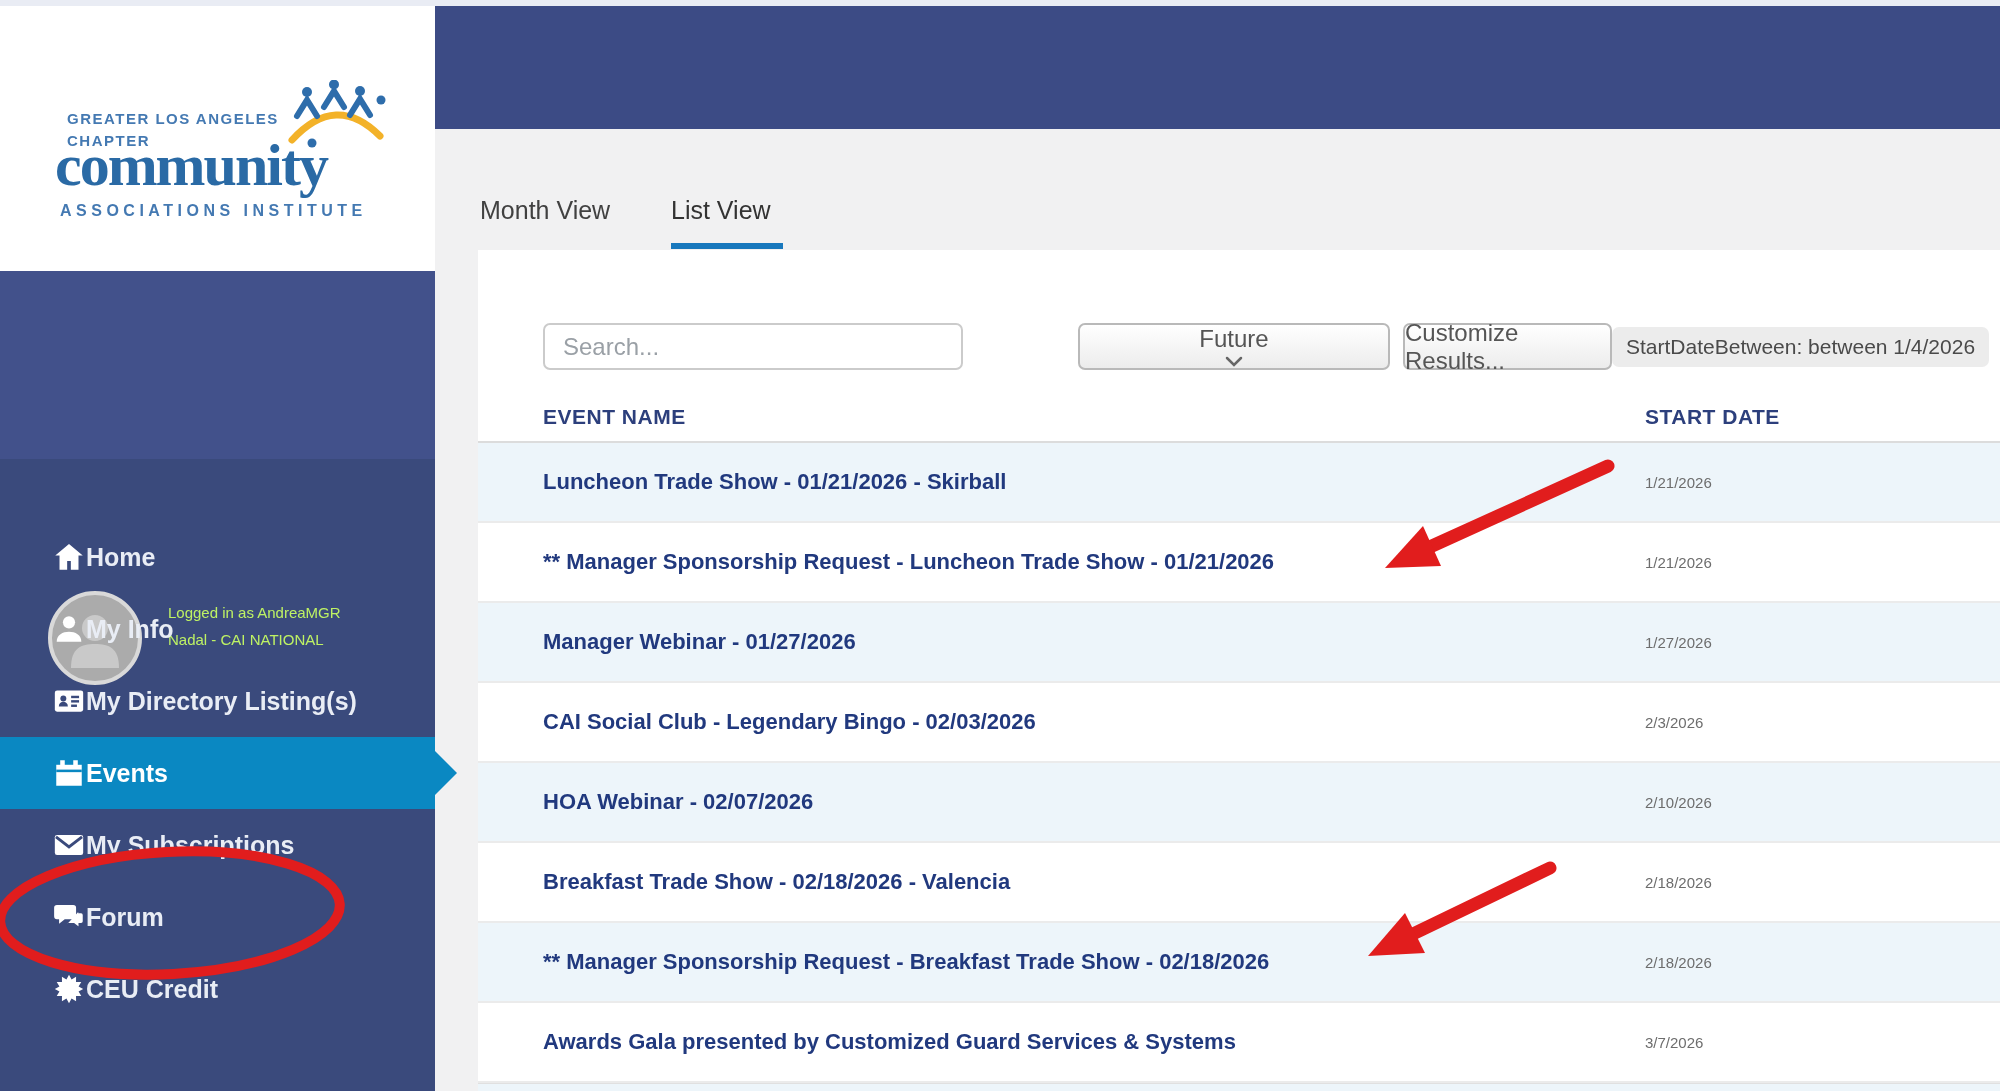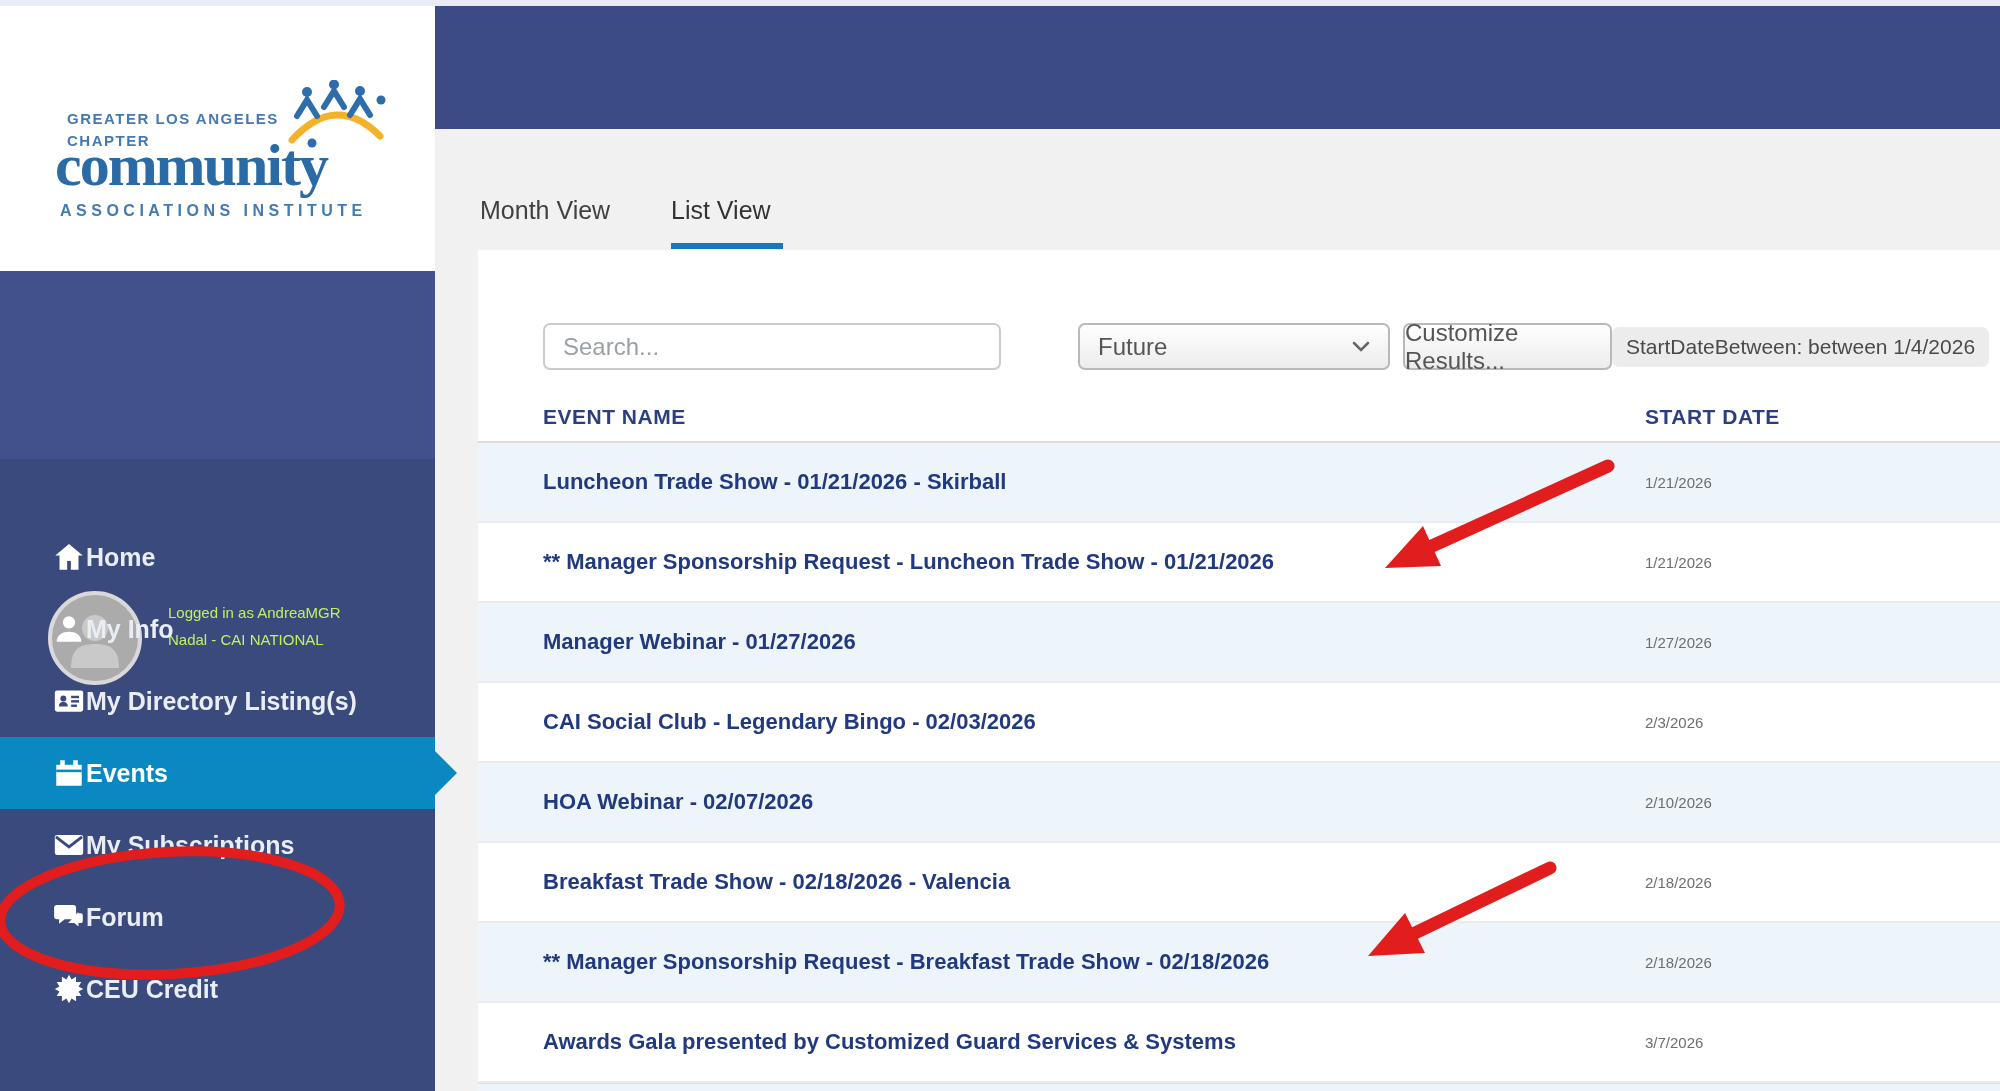--- a/index.html
+++ b/index.html
@@ -36,27 +36,27 @@
 
   
   .tab{position:absolute;top:196px;font-size:25px;color:#414141;cursor:pointer;white-space:nowrap;}
   #tab-month{left:480px;}
   #tab-list{left:671px;color:#333;}
   .tab-underline{position:absolute;left:671px;top:243px;width:112px;height:6px;background:#1878bd;}
 
   
   .card{position:absolute;left:478px;top:250px;width:1522px;height:841px;background:#ffffff;overflow:hidden;}
 
-  .search-input{position:absolute;left:65px;top:73px;width:458px;height:47px;box-sizing:border-box;
+  .search-input{position:absolute;left:65px;top:73px;width:420px;height:47px;box-sizing:border-box;
                 border:2px solid #cbcbcb;border-radius:7px;padding:0 18px;font-size:24px;color:#444;
                 font-family:"Liberation Sans",sans-serif;outline:none;background:#fff;}
   .search-input::placeholder{color:#9aa0a6;}
   .ctl{position:absolute;top:73px;height:47px;box-sizing:border-box;border:2px solid #b9b9b9;border-radius:7px;
        background:linear-gradient(#ffffff,#ececec);display:flex;align-items:center;font-size:24px;color:#555;cursor:pointer;}
-  .select{left:600px;width:312px;padding:0 18px;justify-content:space-between;}
+  .select{left:600px;width:312px;padding:0 18px;justify-content:space-between;flex-direction:column;}
   .btn{left:925px;width:209px;justify-content:center;}
   .chevron{width:18px;height:12px;flex:0 0 18px;}
   .chip{position:absolute;left:1134px;top:77px;height:40px;line-height:40px;padding:0 14px;background:#ececec;
         border-radius:7px;font-size:21px;color:#4a4a4a;white-space:nowrap;}
 
   
   .thead{position:absolute;left:0;top:145px;width:100%;height:48px;border-bottom:2px solid #dcdcdc;box-sizing:border-box;}
   .th{position:absolute;top:10px;font-size:21px;font-weight:700;letter-spacing:.5px;color:#2c3f7c;}
   .th-name{left:65px;}
   .th-date{left:1167px;}

